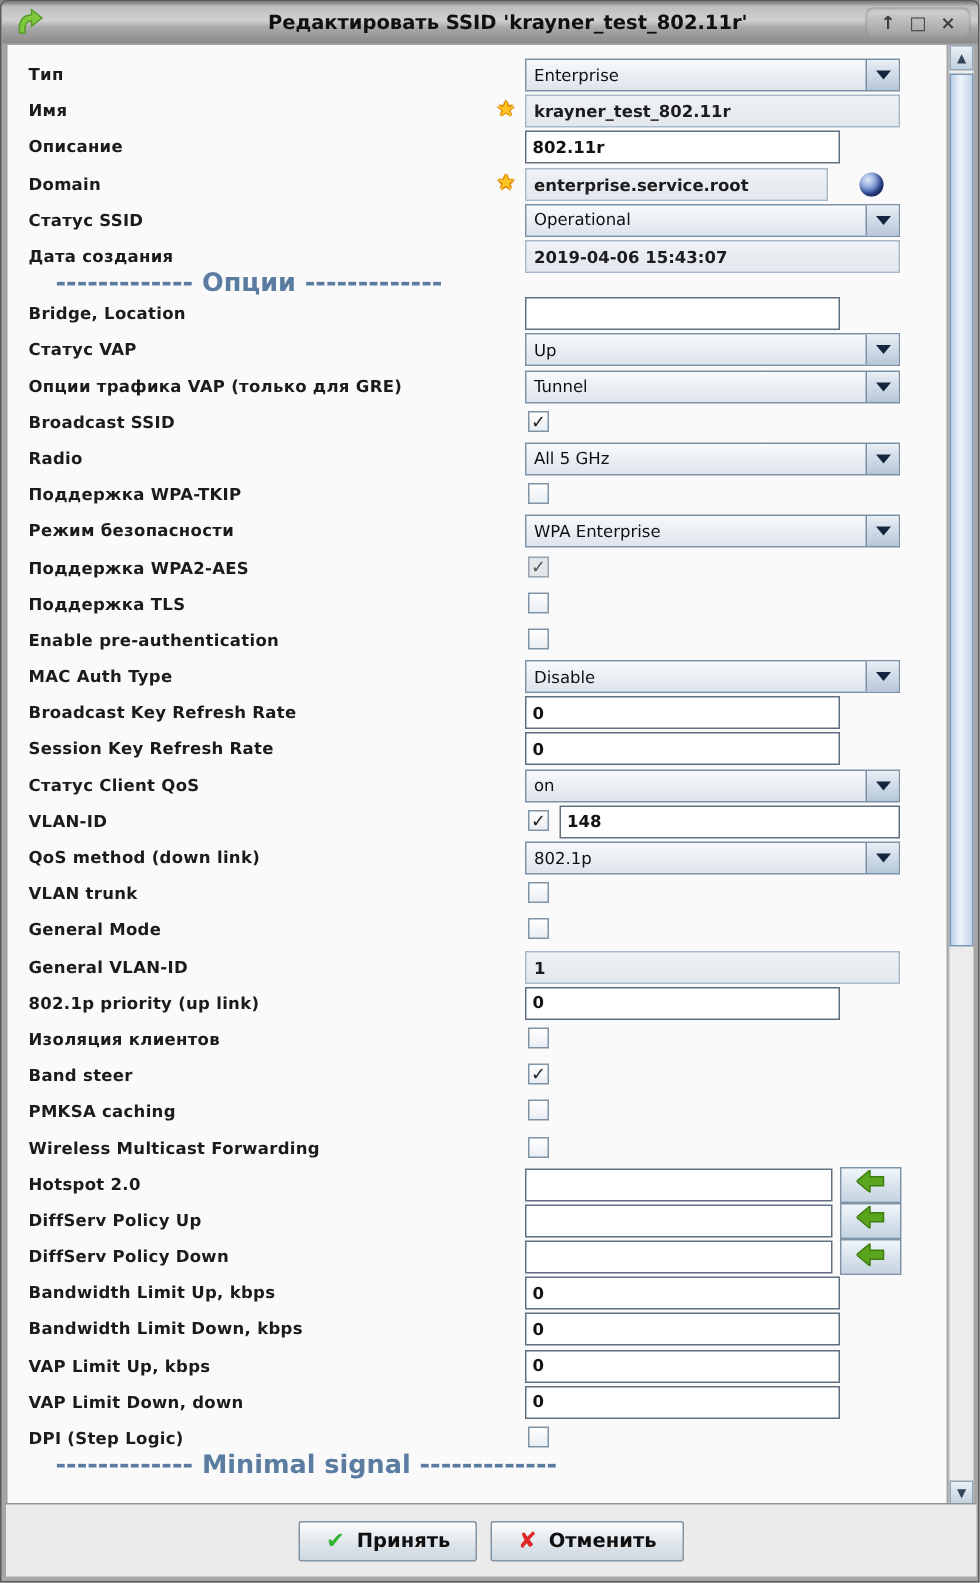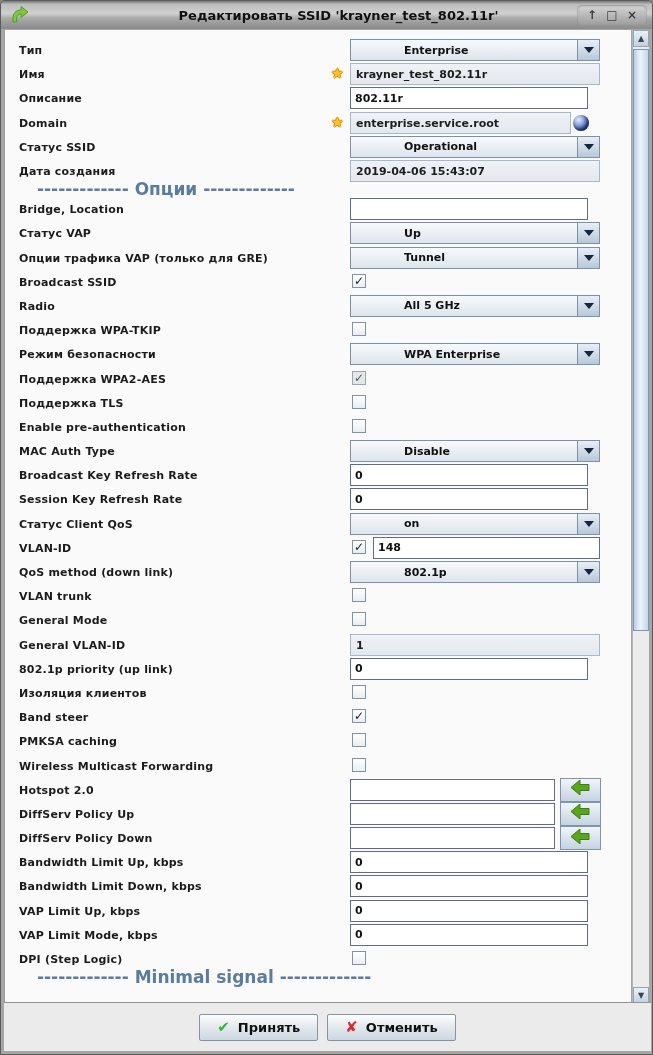--- a/index.html
+++ b/index.html
@@ -32,32 +32,32 @@
   .rows{padding-top:8px;}
   .row{position:relative;height:24.2px;}
   .label{
     position:absolute;left:14px;top:50%;transform:translateY(-50%);
     font-size:11px;font-weight:bold;color:#1b1b1b;letter-spacing:.2px;white-space:nowrap;
   }
   .control{position:absolute;left:345px;top:50%;transform:translateY(-50%);width:250px;height:22px;}
   .separator{height:14px;line-height:13px;padding-left:32px;font-size:17px;font-weight:bold;color:#5b7ca1;white-space:nowrap;}
   
   .select{position:relative;height:22px;border:1px solid #7d91a6;background:linear-gradient(180deg,#f8fafc,#dde4ec);display:flex;align-items:center;cursor:default;}
-  .select-value{flex:1;padding-left:5px;font-size:11px;font-weight:bold;color:#111;white-space:nowrap;overflow:hidden;margin-left:48px;}
+  .select-value{flex:1;padding-left:5px;font-size:11px;font-weight:normal;color:#111;white-space:nowrap;overflow:hidden;}
   .select-btn{width:22px;height:100%;border-left:1px solid #7d91a6;background:linear-gradient(180deg,#e8eef5,#b7c8da);display:flex;align-items:center;justify-content:center;}
   .tri{width:0;height:0;border-left:5px solid transparent;border-right:5px solid transparent;border-top:6px solid #15253d;}
   
-  .input{position:absolute;left:0;top:0;width:238px;height:22px;border:1px solid #5f6f80;background:#fff;
+  .input{position:absolute;left:0;top:0;width:210px;height:22px;border:1px solid #5f6f80;background:#fff;
     font-family:"DejaVu Sans","Liberation Sans",sans-serif;font-size:11px;font-weight:bold;padding:0 4px;color:#111;}
   .input.short{width:205px;}
   .input.cb-input{left:23px;width:227px;}
   
   .readonly{position:absolute;left:0;top:0;width:250px;height:22px;border:1px solid #a8b8ca;
     background:linear-gradient(180deg,#eff2f6,#e3e8ee);font-size:11px;font-weight:bold;padding:4px 0 0 5px;color:#1d1d1d;white-space:nowrap;overflow:hidden;}
-  .readonly.narrow{width:221px;}
+  .readonly.narrow{width:202px;}
   
   .checkbox{position:absolute;left:2px;top:3px;width:14px;height:14px;border:1px solid #7f93a6;
     background:linear-gradient(180deg,#ffffff,#e9eef3);font-size:12px;line-height:12px;text-align:center;font-weight:bold;color:#1a1a1a;cursor:default;}
   .checkbox.muted{background:#e4e7ea;color:#555;border-color:#9aa5b0;}
   
   .star{position:absolute;left:-19px;top:2px;font-size:14px;color:#ffc527;
     text-shadow:-1px 0 0 #e08a00,1px 0 0 #e08a00,0 -1px 0 #e08a00,0 1px 0 #e08a00;}
   .globe{position:absolute;left:223px;top:3px;width:16px;height:16px;border-radius:50%;
     background:radial-gradient(circle at 35% 30%,#e2eaf7 0%,#9db4e0 28%,#3b5bb0 62%,#16306e 100%);
     box-shadow:inset -2px -2px 3px rgba(0,0,25,.45);cursor:pointer;}
@@ -377,21 +377,21 @@
             <input class="input" type="text" value="0" style="">
           </div>
         </div>
         <div class="row">
           <span class="label">VAP Limit Up, kbps</span>
           <div class="control">
             <input class="input" type="text" value="0" style="">
           </div>
         </div>
         <div class="row">
-          <span class="label">VAP Limit Mode, kbps</span>
+          <span class="label">VAP Limit Down, down</span>
           <div class="control">
             <input class="input" type="text" value="0" style="">
           </div>
         </div>
         <div class="row">
           <span class="label">DPI (Step Logic)</span>
           <div class="control">
             <span class="checkbox"></span>
           </div>
         </div>

